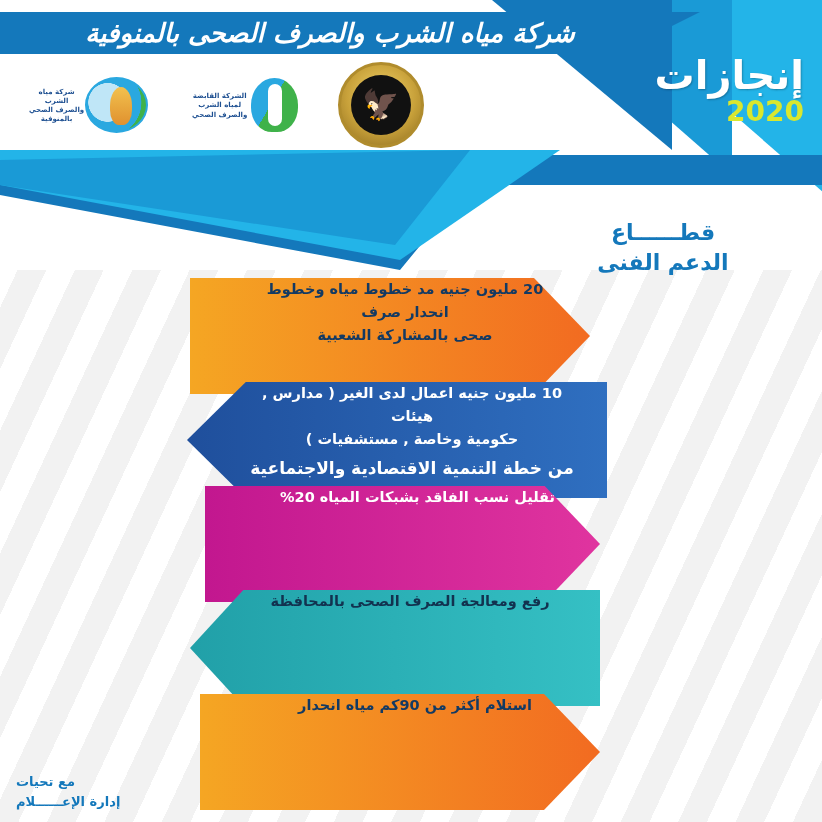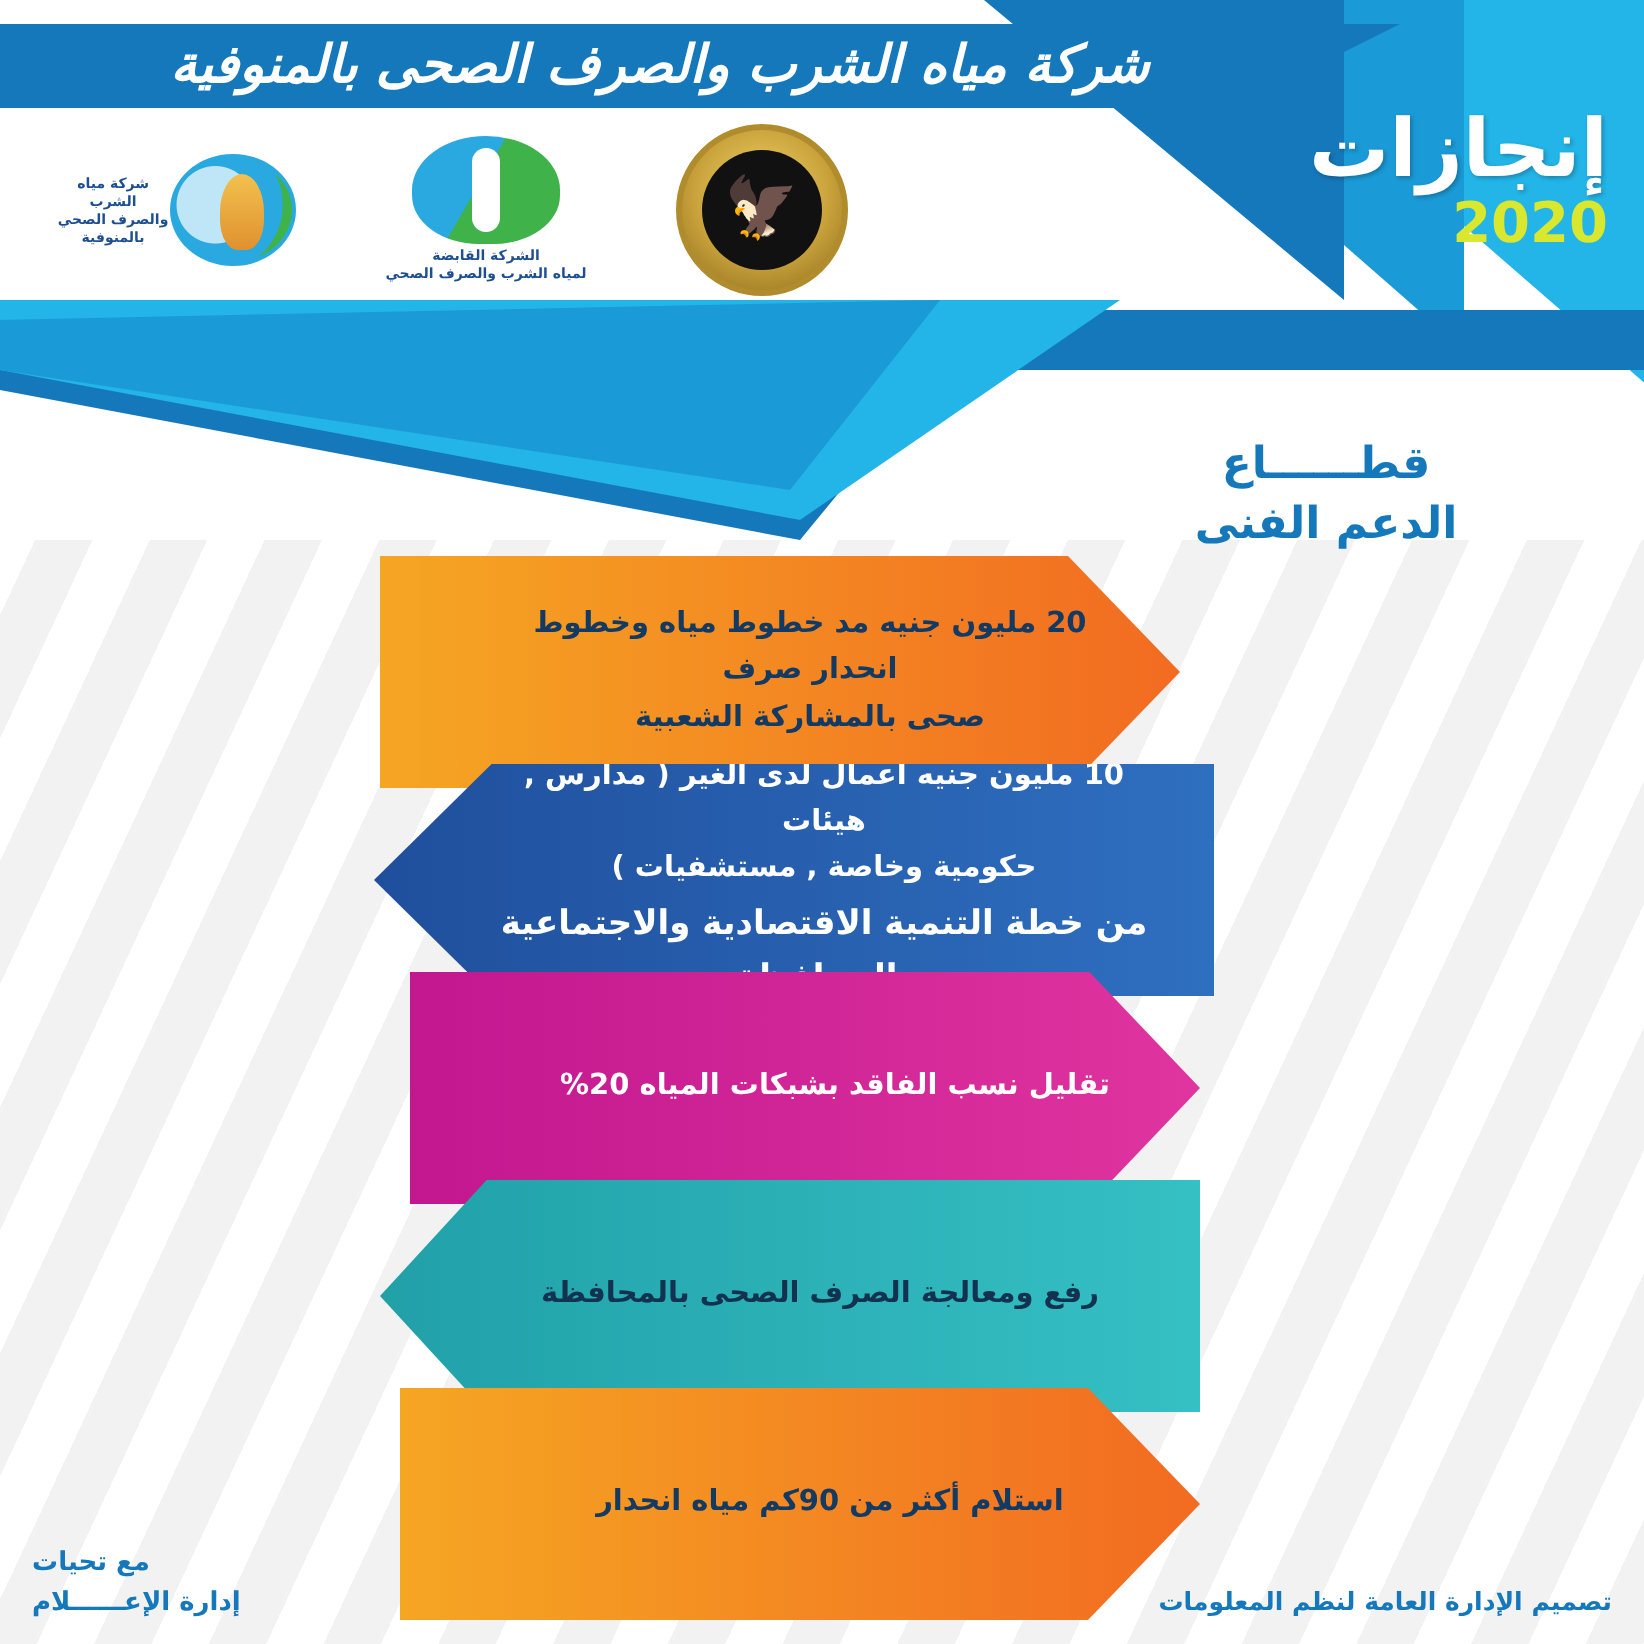--- a/index.html
+++ b/index.html
@@ -89,21 +89,21 @@
   .logos { position: absolute; top: 62px; left: 28px; display: flex; gap: 40px; align-items:center; }
   .logo { position: relative; }
 
   .logo-eagle { width: 86px; height: 86px; border-radius: 50%;
     background: radial-gradient(circle at 50% 40%, #f5d76e 0%, #c8a13a 55%, #8a6a1e 100%);
     border: 3px solid #b08c2d; display:flex; align-items:center; justify-content:center; }
   .logo-eagle .inner { width: 60px; height: 60px; border-radius: 50%;
     background: #111; display:flex; align-items:center; justify-content:center;
     color:#fff; font-size: 30px; line-height: 1; }
 
-  .logo-holding { width: 110px; height: 86px; display:flex; flex-direction:column; align-items:center; justify-content:center; }
+  .logo-holding { width: 110px; height: 86px; display:flex; flex-direction:row; align-items:center; justify-content:center; }
   .logo-holding .glyph { width: 74px; height: 54px; border-radius: 50% 50% 45% 45%;
     background: linear-gradient(120deg,#2aa8e0 0 45%, #3fb24a 45% 100%);
     position: relative; }
   .logo-holding .glyph:after { content:""; position:absolute; left:50%; top:6px; transform:translateX(-50%);
     width: 14px; height: 42px; background:#ffffff; border-radius: 8px; }
   .logo-cap { font-size: 7px; color:#1d4f91; font-weight: bold; text-align:center; margin-top:2px; line-height:1.3; }
 
   .logo-company { width: 120px; height: 86px; display:flex; flex-direction:row; align-items:center; justify-content:center; }
   .logo-company .glyph { width: 96px; height: 56px; border-radius: 50%;
     background: radial-gradient(circle at 35% 45%, #bfe6f7 0 40%, #2aa8e0 41% 70%, #3fb24a 71% 100%);
@@ -118,21 +118,21 @@
   }
   .sector .l1 { font-size: 22px; letter-spacing: 1px; }
   .sector .l2 { font-size: 22px; }
 
   
   .rows { position: absolute; top: 278px; left: 0; width: 822px; }
   .row { position: relative; height: 95px; margin-bottom: 9px; }
 
   .arrow {
     position: absolute; top: 0; height: 116px;
-    display: flex; align-items: center; justify-content: flex-start;
+    display: flex; align-items: flex-start; justify-content: flex-start;
     padding-right: 26px; padding-left: 56px;
     color: #1a3e6e;
   }
   .arrow .txt { width: 100%; text-align: center; font-weight: bold; line-height: 1.6; }
   .arrow .txt .main { font-size: 14.5px; display: block; }
   .arrow .txt .sub  { font-size: 17px; display: block; margin-top: 3px; }
 
   
   .r1 { right: 232px; width: 400px;
         background: linear-gradient(90deg,#f5a623 0%, #f26b21 100%);
@@ -263,15 +263,14 @@
       </div>
     </div>
 
   </div>
 
   <div class="footer-left">
     <div>مع تحيات</div>
     <div>إدارة الإعــــــلام</div>
   </div>
 
-  <div class="footer-right">تصميم الإدارة العامة لنظم المعلومات</div>
 
 </div>
 
 </body></html>

